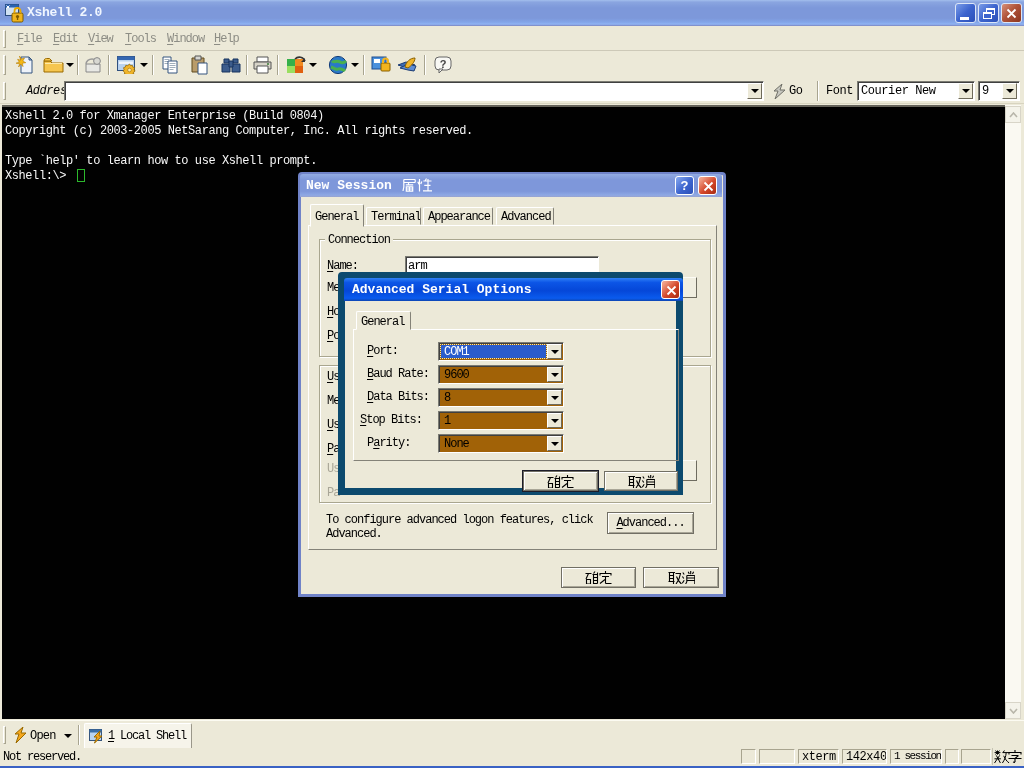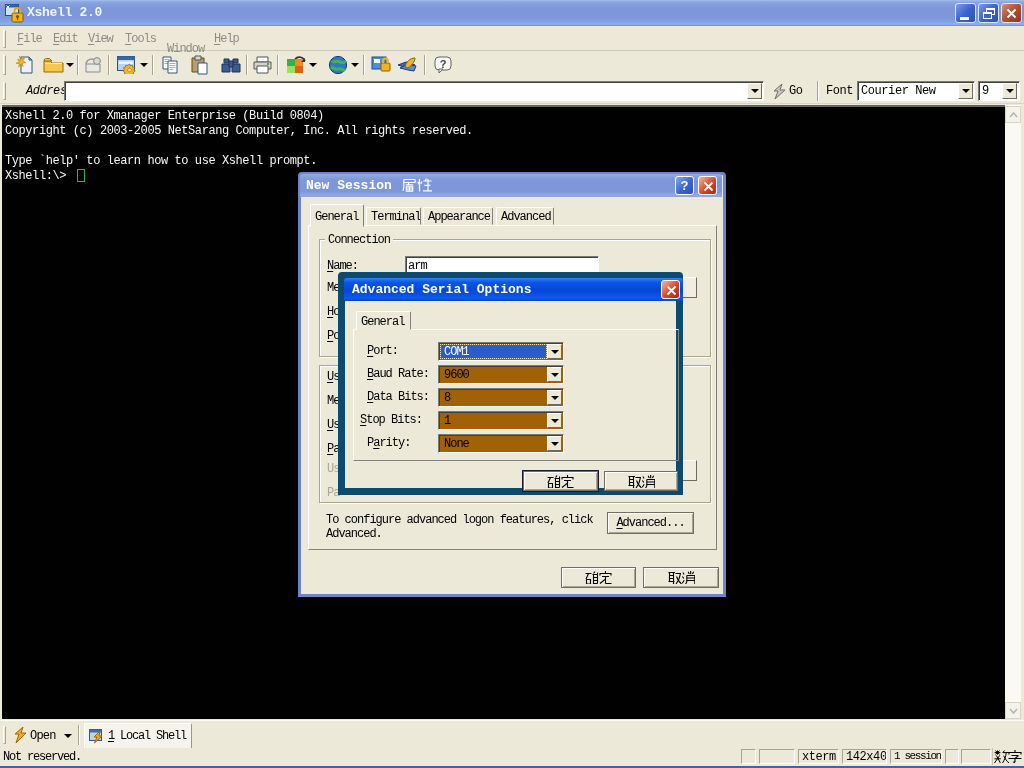--- a/index.html
+++ b/index.html
@@ -84,21 +84,21 @@
     <svg width="11" height="11" viewBox="0 0 11 11" style="position:absolute;left:4px;top:4px">
       <path d="M1.5 1.5l8 8M9.5 1.5l-8 8" stroke="#fff" stroke-width="1.8"></path>
     </svg>
   </div>
 <div id="menubar" class="abs">
  <div class="abs grip" style="left:3px;top:4px;height:18px;"></div>
  <div class="abs mi" style="left:17px;top:6px;"><u>F</u>ile</div>
  <div class="abs mi" style="left:53px;top:6px;"><u>E</u>dit</div>
  <div class="abs mi" style="left:88px;top:6px;"><u>V</u>iew</div>
  <div class="abs mi" style="left:125px;top:6px;"><u>T</u>ools</div>
- <div class="abs mi" style="left:167px;top:16px;text-align:center;"><u>W</u>indow</div>
+ <div class="abs mi" style="left:167px;top:6px;text-align:center;"><u>W</u>indow</div>
  <div class="abs mi" style="left:214px;top:6px;"><u>H</u>elp</div>
 </div>
 <div id="toolbar" class="abs">
  <div class="abs grip" style="left:3px;top:3px;height:20px;"></div>
 
  <svg class="abs" style="left:15px;top:3px" width="19" height="19" viewBox="0 0 19 19">
   <path d="M6 2h8l3 3v13H6z" fill="#eef3fa" stroke="#35557e"></path>
   <path d="M14 2l3 3h-3z" fill="#9db6d4" stroke="#35557e"></path>
   <path d="M4.5 1l1.7 3L9.5 3 7.8 6l3 1.7-3.4.5.6 3.4-2.3-2.6L3.6 12l1-3.3L1 8.2l3.3-1L2.6 4.3l3 .9z" fill="#f5b916" stroke="#b87e00" stroke-width="0.6"></path>
  </svg>

